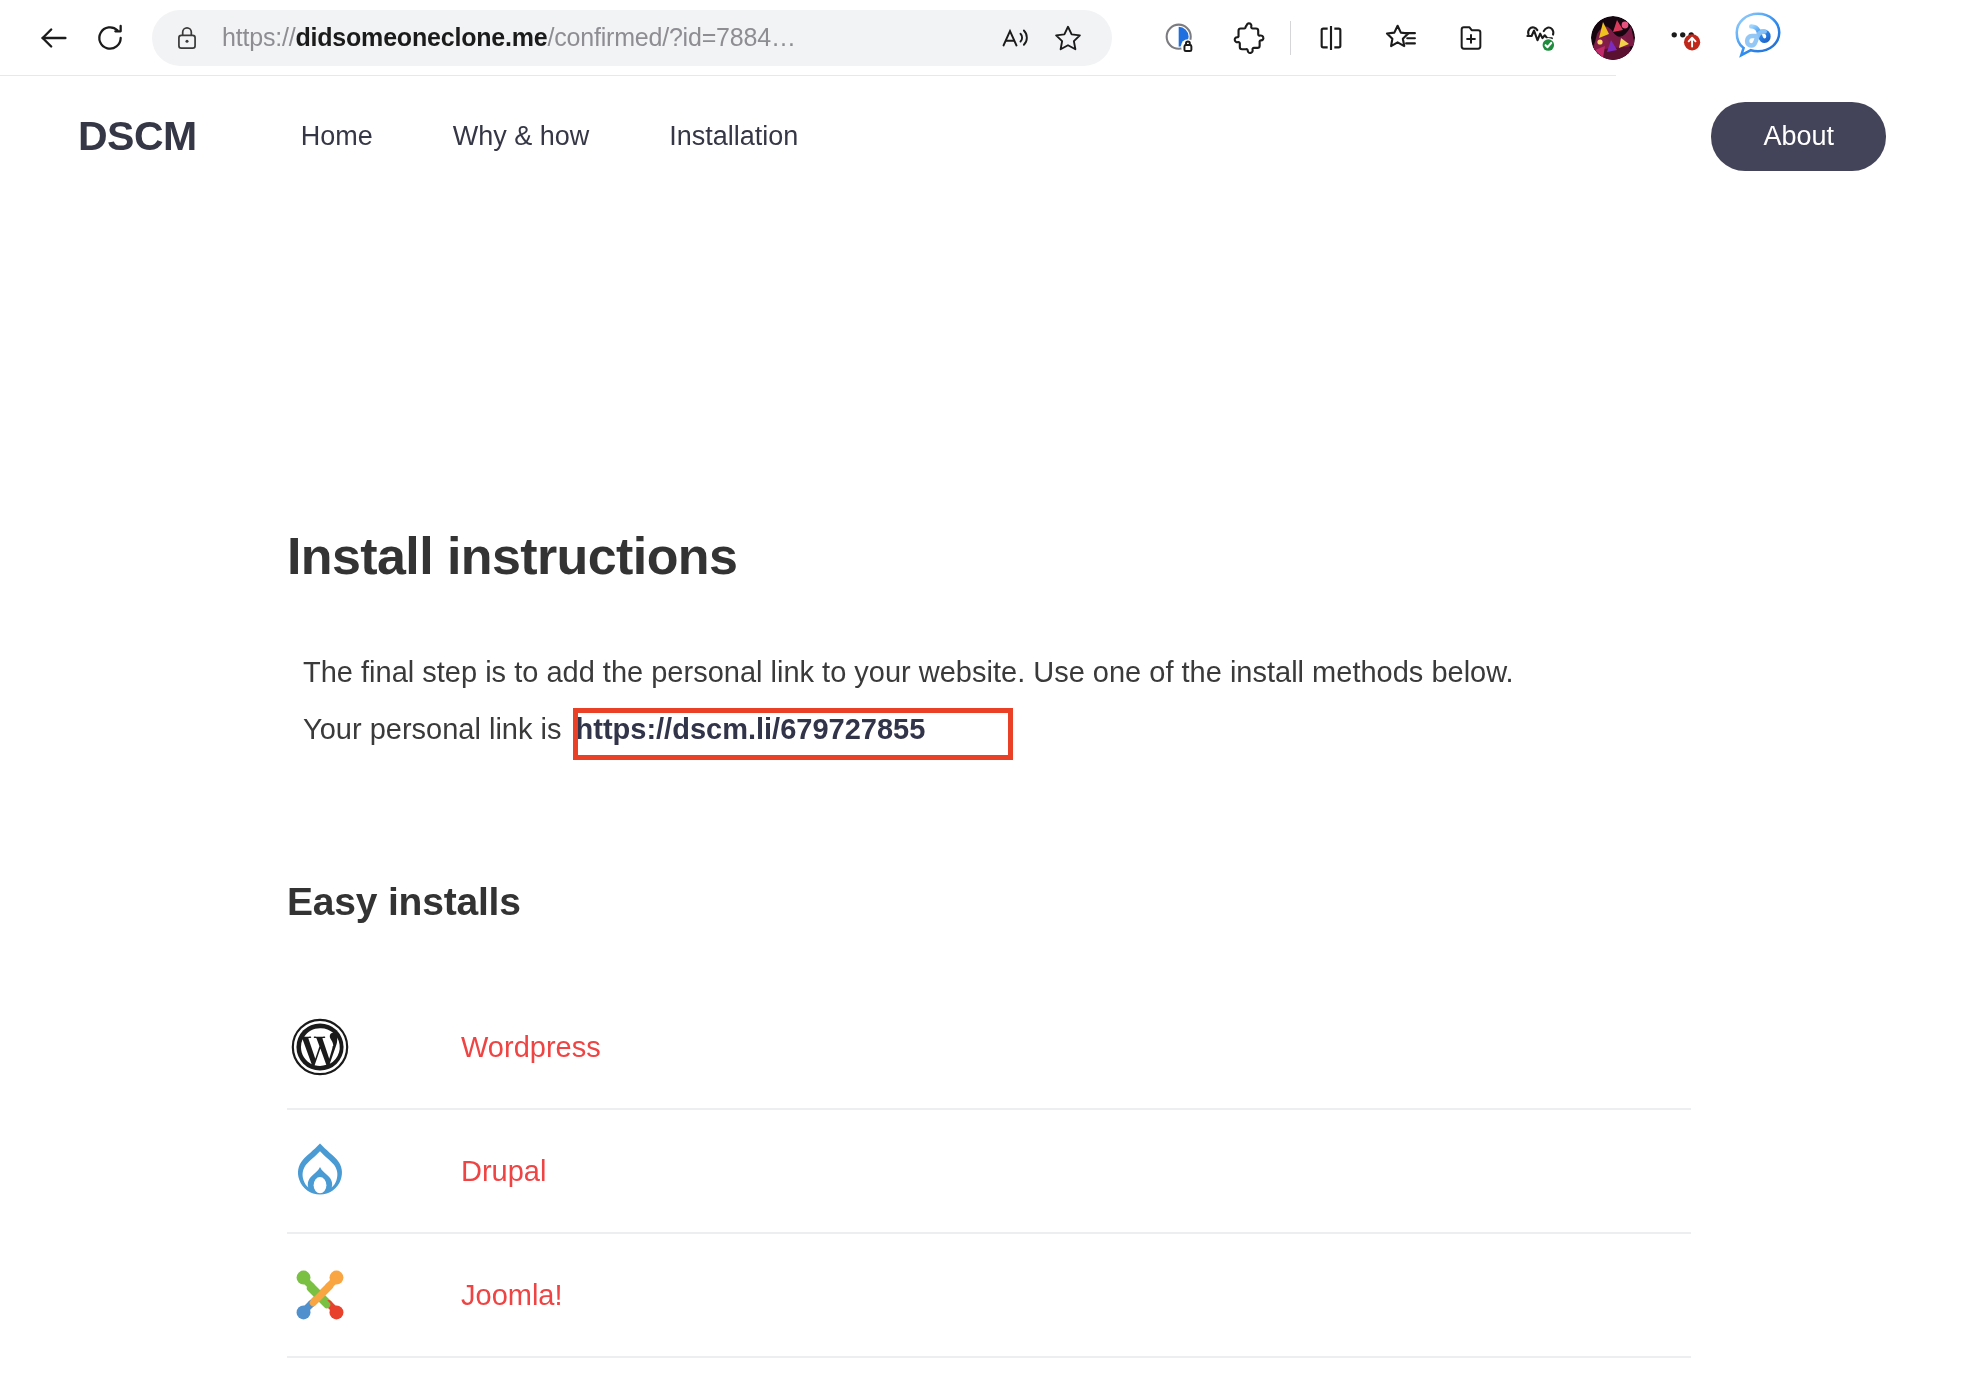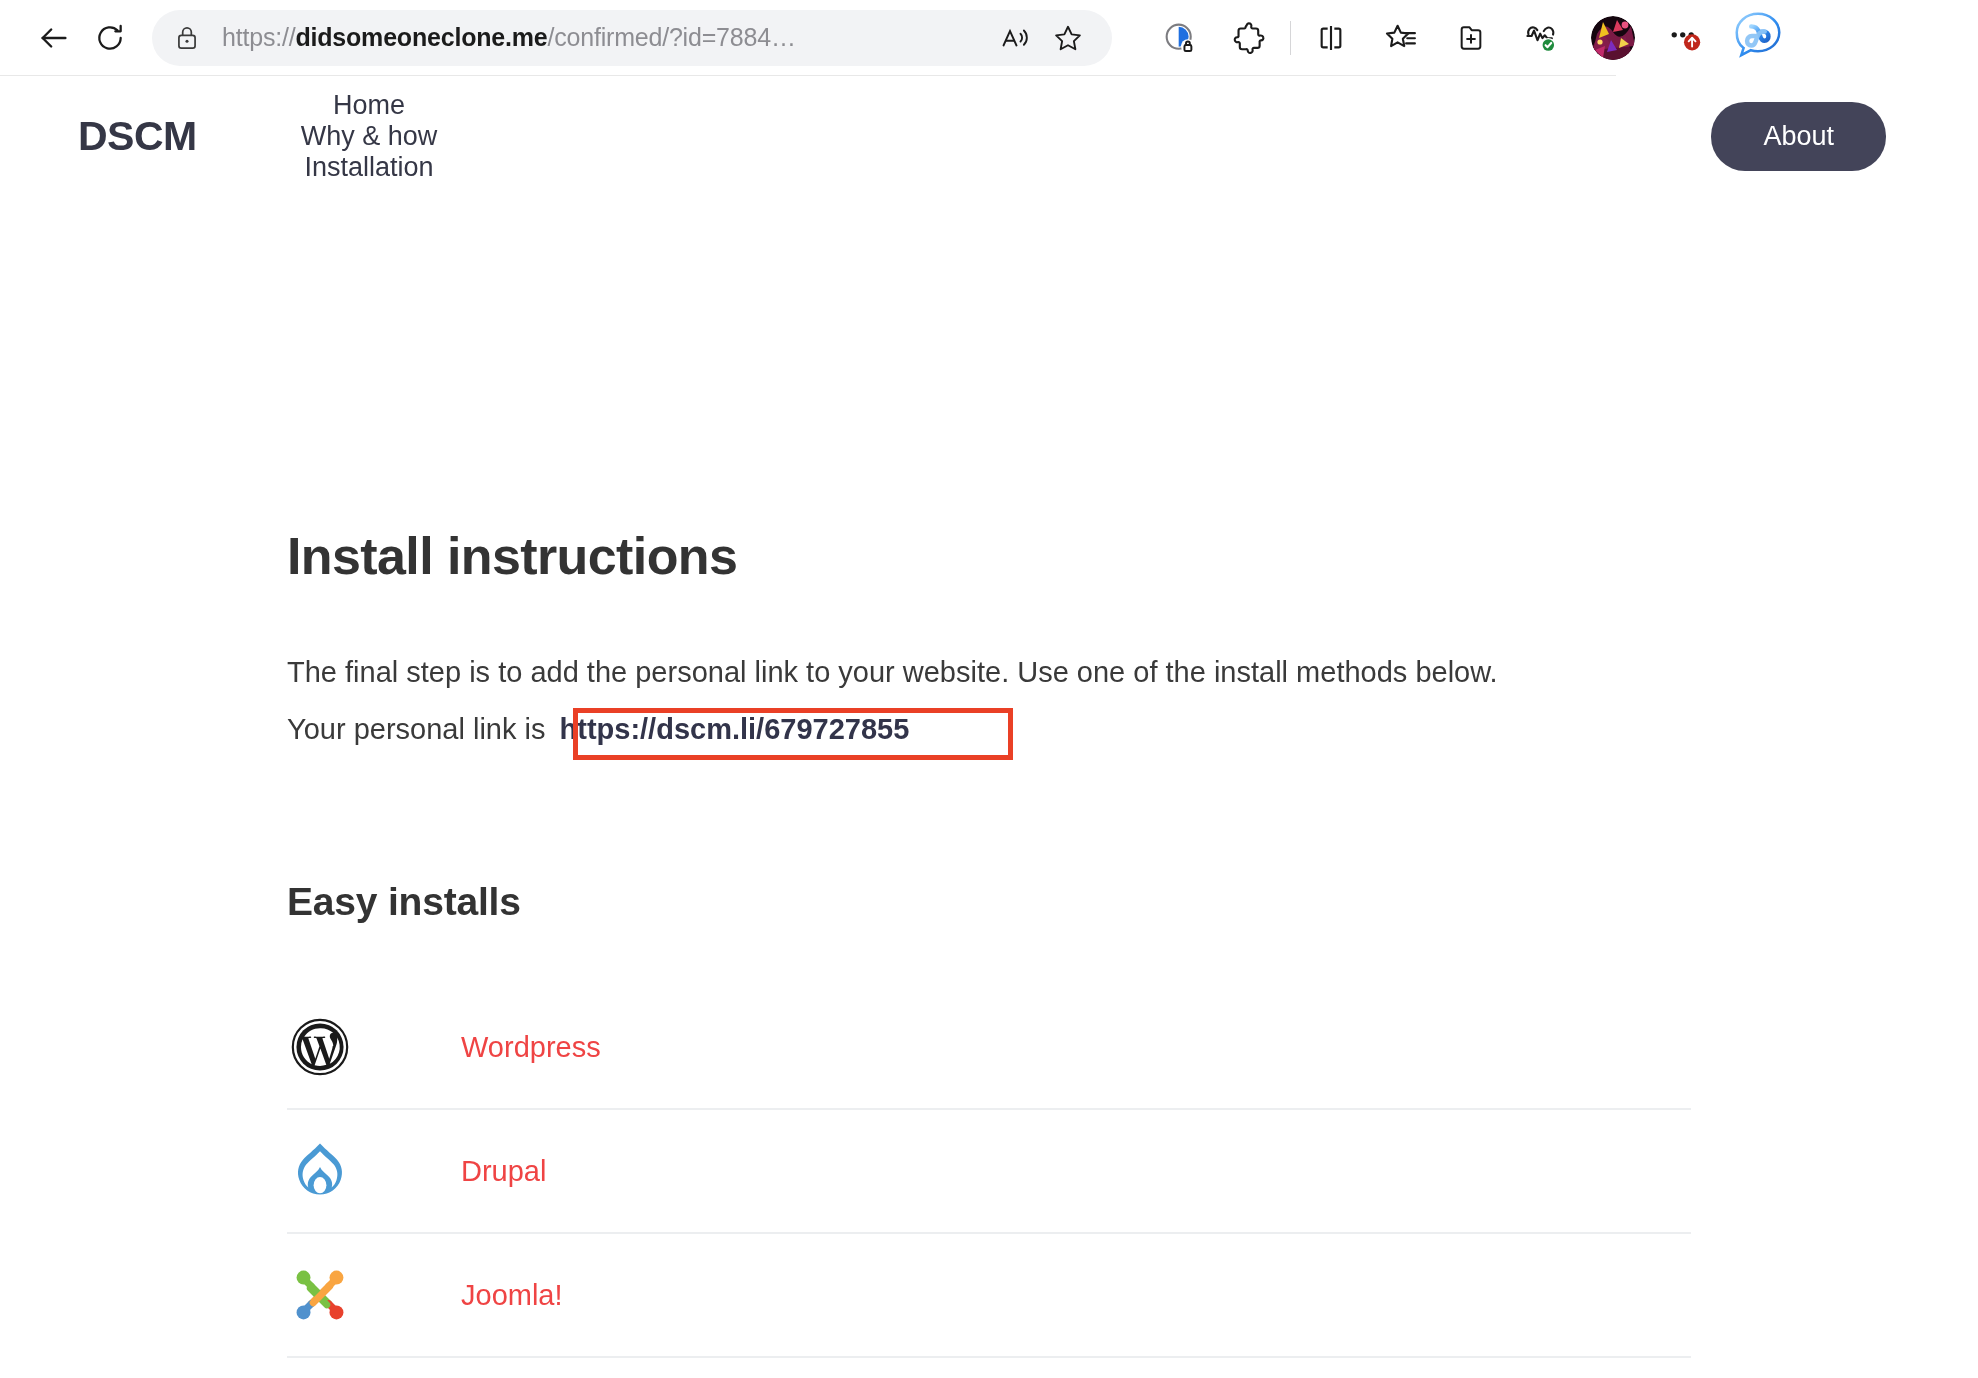--- a/index.html
+++ b/index.html
@@ -117,21 +117,20 @@
     font-weight: 700;
     color: #353746;
     letter-spacing: -0.5px;
     cursor: pointer;
   }
   .site-nav {
     display: flex;
     align-items: center;
     margin-left: 64px;
     gap: 0px;
-    flex-direction: column;
   }
   .nav-link {
     font-size: 27px;
     color: #353746;
     padding: 0 40px;
     text-decoration: none;
     cursor: pointer;
     white-space: nowrap;
   }
   .about-btn {
@@ -155,21 +154,21 @@
     font-size: 52px;
     font-weight: 700;
     color: #333333;
     margin: 0 0 58px 0;
     letter-spacing: -0.6px;
   }
   .intro {
     font-size: 29px;
     color: #3a3a3a;
     line-height: 57px;
-    margin: 0;
+    margin: 16px;
     max-width: 1420px;
   }
   .personal-link {
     font-weight: 700;
     color: #32344a;
     position: relative;
     padding: 2px 6px;
   }
   .annot-box {
     position: absolute;

